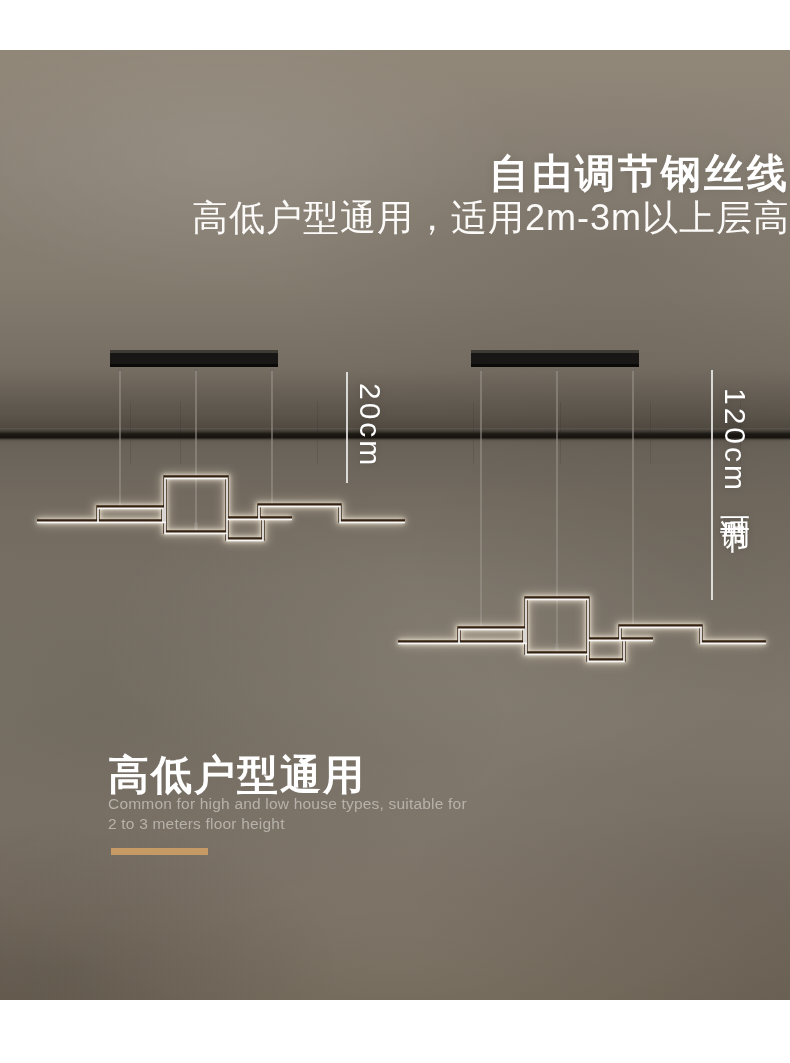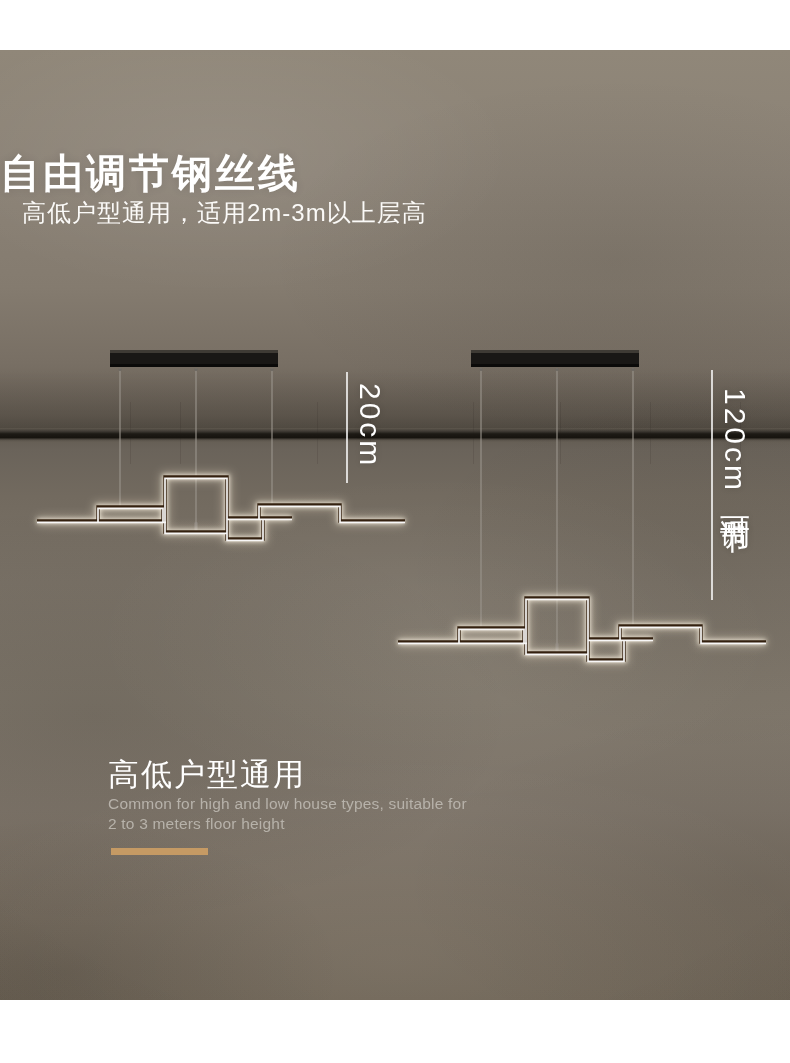--- a/index.html
+++ b/index.html
@@ -35,35 +35,35 @@
     position:absolute;left:0;top:378px;width:100%;height:14px;z-index:2;
     background:linear-gradient(180deg,
       rgba(40,37,33,0) 0%, rgba(40,37,33,.55) 22%,
       #1d1a15 42%, #17140f 68%, rgba(70,64,57,.35) 86%, rgba(70,64,57,0) 100%);
   }
   .vignette{
     position:absolute;inset:0;z-index:3;
     background:radial-gradient(140% 110% at 50% 42%, rgba(0,0,0,0) 55%, rgba(18,16,13,.22) 100%);
   }
   #lamp-svg{position:absolute;left:0;top:0;z-index:4;}
-  .hero{position:absolute;left:0;top:100px;width:100%;text-align:left;color:#ffffff;z-index:5;}
+  .hero{position:absolute;left:0;top:100px;width:100%;text-align:right;color:#ffffff;z-index:5;}
   .hero-title{
     font-size:40px;line-height:46px;font-weight:bold;letter-spacing:3px;
     text-shadow:0 0 8px rgba(0,0,0,.12);
   }
-  .hero-subtitle{font-size:24px;line-height:33px;letter-spacing:1px;color:#fbfaf8;padding-left:22px;}
+  .hero-subtitle{margin-top:5px;font-size:36px;line-height:33px;letter-spacing:1px;color:#fbfaf8;padding-left:22px;}
   .measure-label{
     position:absolute;z-index:5;color:#ffffff;font-size:30px;letter-spacing:3px;
     writing-mode:vertical-rl;text-orientation:mixed;line-height:36px;
     text-shadow:0 0 6px rgba(0,0,0,.15);
   }
   .measure-label.left{left:352px;top:333px;}
   .measure-label.right{left:717px;top:338px;}
   .feature{position:absolute;left:108px;top:706px;z-index:5;color:#ffffff;}
-  .feature-heading{font-size:31px;line-height:38px;font-weight:normal;letter-spacing:2px;}
+  .feature-heading{font-size:41px;line-height:38px;font-weight:bold;letter-spacing:2px;}
   .feature-desc{font-size:15.5px;line-height:20px;color:#b7b2aa;letter-spacing:.2px;}
   .feature-bar{margin-top:14px;margin-left:3px;width:97px;height:7px;background:#c59a64;}
 </style>
 </head>
 <body>
 
 <div class="page">
   <div class="photo">
     <div class="bg-clouds"></div>
     <div id="seams">

